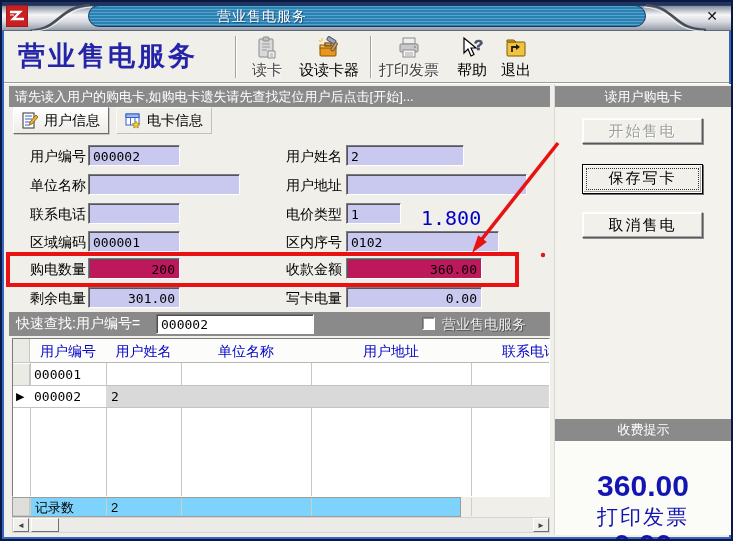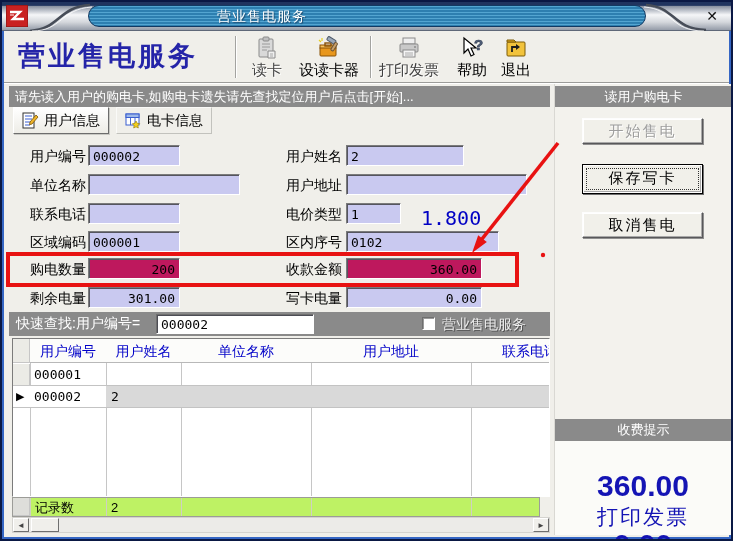--- a/index.html
+++ b/index.html
@@ -111,22 +111,22 @@
     color:#0000c8; font-size:14px; overflow:hidden; white-space:nowrap; }
   .sel-stub { position:absolute; left:0; width:17px; background:#ebebe6;
     border-right:1px solid #c6c6c6; border-bottom:1px solid #c6c6c6; }
   .trow { position:absolute; left:0; right:0; height:22px; border-bottom:1px solid #c3c3c3; }
   .tcell { position:absolute; top:0; height:21px; line-height:21px; font-size:13px;
     font-family:"DejaVu Sans Mono","Liberation Mono",monospace; color:#000;
     padding-left:4px; overflow:hidden; }
   .row-arrow { position:absolute; left:3px; top:4px; font-size:11px; color:#000; }
 
   
-  .grid-footer { position:absolute; left:8px; top:466px; width:528px; height:20px;
-    background:#bef264; border:1px solid #9c9c98; }
+  .grid-footer { position:absolute; left:8px; top:466px; width:449px; height:20px;
+    background:#7dd3fc; border:1px solid #9c9c98; }
   .grid-footer .fcell { position:absolute; top:1px; font-size:13px; color:#000;
     height:18px; line-height:18px; }
   .hscroll { position:absolute; left:8px; top:486px; width:538px; height:16px;
     background:#ecebe8; border:1px solid #d4d3cf; }
   .sb-btn { position:absolute; top:0; width:16px; height:14px; background:#f0efeb;
     border:1px solid; border-color:#fff #6f6f6f #6f6f6f #fff; font-size:8px;
     text-align:center; line-height:13px; color:#444; cursor:pointer; }
   .sb-thumb { position:absolute; left:18px; top:0; width:28px; height:14px;
     background:#f0efeb; border:1px solid; border-color:#fff #6f6f6f #6f6f6f #fff;
     cursor:pointer; }

